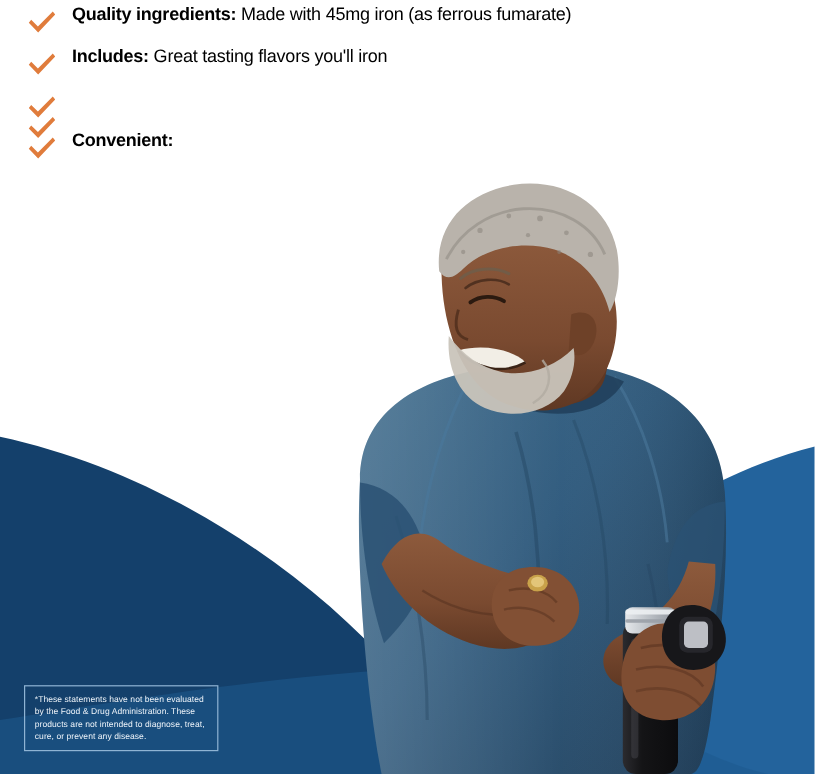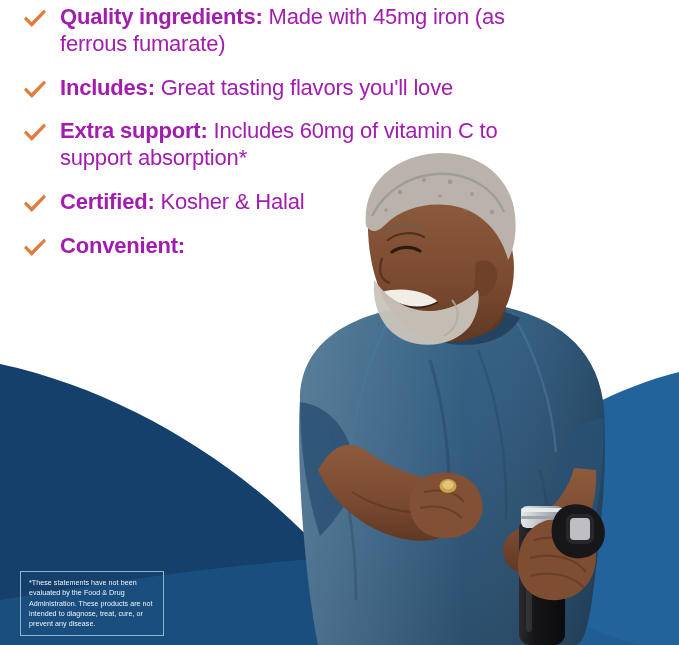--- a/index.html
+++ b/index.html
@@ -53,36 +53,36 @@
   .check-icon {
     position: absolute;
     left: 22px;
     top: 4px;
     width: 26px;
     height: 22px;
     flex: 0 0 auto;
   }
   .benefit-text {
     margin-left: 36px;
-    color: #a21caf;
-    font-size: 22px;
+    color: #000000;
+    font-size: 15px;
     line-height: 1.22;
     letter-spacing: -0.2px;
     max-width: 470px;
   }
   .benefit-text .lead {
     font-weight: bold;
   }
 
   
   .disclaimer {
     position: absolute;
     left: 20px;
     top: 571px;
-    width: 144px;
+    width: 162px;
     border: 1px solid #8fb4d4;
     padding: 6px 7px 6px 8px;
     box-sizing: border-box;
     color: #eef4fa;
     font-size: 7.1px;
     line-height: 1.45;
     letter-spacing: 0.05px;
   }
 </style>
 </head>
@@ -252,42 +252,34 @@
         <span>Made with 45mg iron (as ferrous fumarate)</span>
       </div>
     </div>
 
     <div class="benefit-row">
       <svg class="check-icon" viewBox="0 0 26 22">
         <path d="M2,11 L4,8.5 L9.6,14 L22,1.5 L24,4 L9.8,19 Z" fill="#e07c3c"></path>
       </svg>
       <div class="benefit-text">
         <span class="lead">Includes:</span>
-        <span>Great tasting flavors you'll love</span>
+        <span>Great tasting flavors you'll iron</span>
       </div>
     </div>
 
     <div class="benefit-row">
       <svg class="check-icon" viewBox="0 0 26 22">
         <path d="M2,11 L4,8.5 L9.6,14 L22,1.5 L24,4 L9.8,19 Z" fill="#e07c3c"></path>
       </svg>
-      <div class="benefit-text">
-        <span class="lead">Extra support:</span>
-        <span>Includes 60mg of vitamin C to support absorption*</span>
-      </div>
-    </div>
-
-    <div class="benefit-row">
-      <svg class="check-icon" viewBox="0 0 26 22">
-        <path d="M2,11 L4,8.5 L9.6,14 L22,1.5 L24,4 L9.8,19 Z" fill="#e07c3c"></path>
-      </svg>
-      <div class="benefit-text">
-        <span class="lead">Certified:</span>
-        <span>Kosher &amp; Halal</span>
-      </div>
+    </div>
+
+    <div class="benefit-row">
+      <svg class="check-icon" viewBox="0 0 26 22">
+        <path d="M2,11 L4,8.5 L9.6,14 L22,1.5 L24,4 L9.8,19 Z" fill="#e07c3c"></path>
+      </svg>
     </div>
 
     <div class="benefit-row">
       <svg class="check-icon" viewBox="0 0 26 22">
         <path d="M2,11 L4,8.5 L9.6,14 L22,1.5 L24,4 L9.8,19 Z" fill="#e07c3c"></path>
       </svg>
       <div class="benefit-text" style="max-width:230px;">
         <span class="lead">Convenient:</span><br>
       </div>
     </div>

